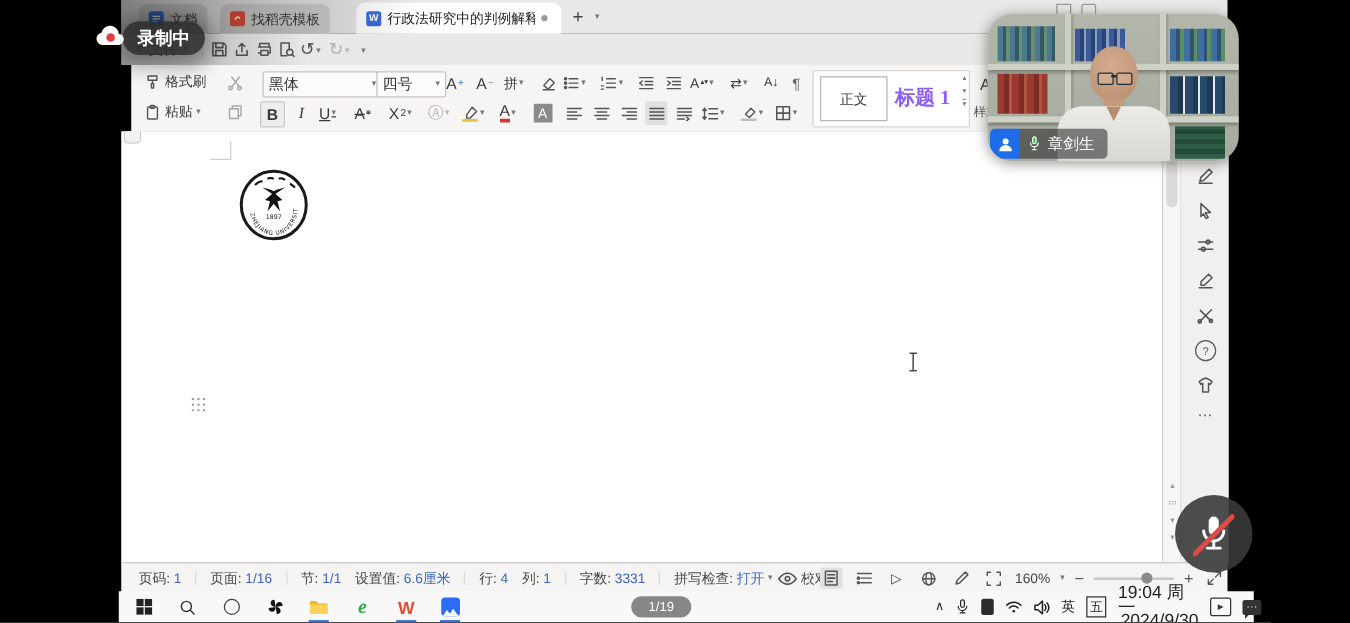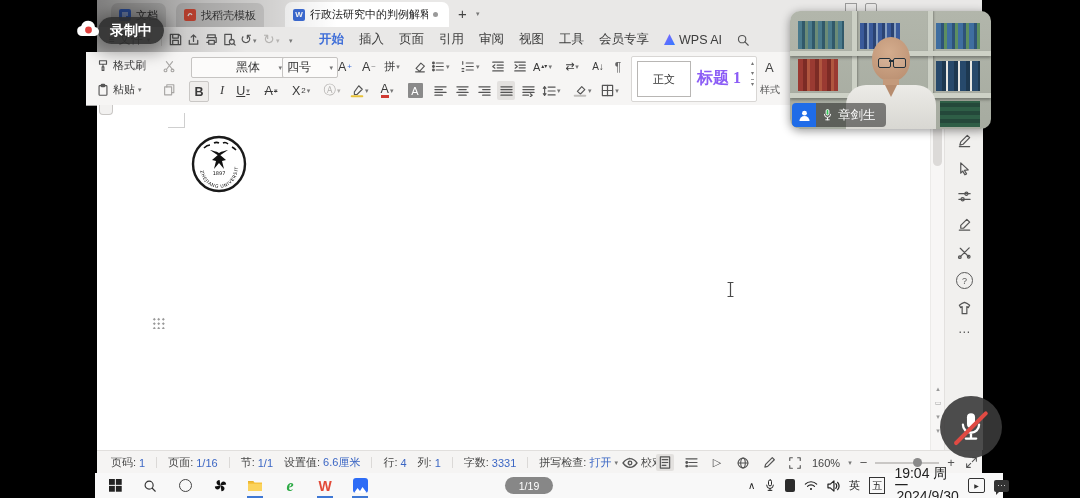--- a/index.html
+++ b/index.html
@@ -13,21 +13,21 @@
   #titlebar{left:97px;top:0;width:885px;height:27px;background:#e9e8e7;}
   .tab{position:absolute;top:3px;height:24px;background:#d2d1d0;border-radius:7px 7px 0 0;
        display:flex;align-items:center;gap:5px;padding:0 8px;font-size:11px;color:#3a3a3a;}
   .tab.active{background:#fff;top:2px;height:25px;color:#222;}
   .tabicon{width:12px;height:12px;border-radius:2px;display:flex;align-items:center;justify-content:center;flex:none;}
   #menurow{left:97px;top:27px;width:885px;height:25px;background:#e9e8e7;}
   .mi{position:absolute;top:4px;width:17px;height:17px;display:flex;align-items:center;justify-content:center;}
   .rtab{font-size:12.5px;color:#3c3c3c;padding:3px 1px;position:relative;white-space:nowrap;}
   .rtab.active{color:#3d6dd8;font-weight:bold;}
   .rtab.active::after{content:"";position:absolute;left:1px;right:1px;bottom:-3px;height:2.5px;background:#3d6dd8;border-radius:2px;}
-  #ribbon{left:86px;top:52px;width:885px;height:53px;background:#f6f5f4;border-bottom:1px solid #a3a3a3;text-decoration:underline;}
+  #ribbon{left:105px;top:52px;width:885px;height:53px;background:#f6f5f4;border-bottom:1px solid #a3a3a3;text-decoration:underline;}
   .rbtn{position:absolute;display:flex;align-items:center;gap:3px;font-size:11px;color:#3a3a3a;}
   .combo{position:absolute;height:19px;border:1px solid #c6c4c2;border-radius:2px;background:#fcfbfa;
          display:flex;align-items:center;font-size:12px;color:#333;padding:0 4px;gap:4px;}
   .tbtn{position:absolute;height:19px;min-width:18px;display:flex;align-items:center;justify-content:center;
         font-size:12.5px;color:#3a3a3a;gap:1px;}
   .sel{background:#e3e1df;border-radius:2px;}
   
   #docarea{left:97px;top:105px;width:833px;height:345px;background:#fff;}
   #statusbar{left:97px;top:450px;width:885px;height:23px;background:#f5f4f3;border-top:1px solid #e1dfdd;
              display:flex;align-items:center;font-size:11px;color:#474747;}
@@ -36,21 +36,21 @@
   .ssep{width:1px;height:11px;background:#dbd9d7;}
   .sic{display:flex;align-items:center;justify-content:center;width:18px;height:17px;}
   
   #taskbar{left:95px;top:473px;width:908px;height:25px;background:#f8f8f8;}
   .tbi{position:relative;width:20px;height:25px;display:flex;align-items:center;justify-content:center;}
   .uline::after{content:"";position:absolute;left:2px;right:2px;bottom:0;height:2.5px;background:#3f78d4;}
   
   #recpill{left:98px;top:17px;width:66px;height:27px;border-radius:14px;background:rgba(45,45,45,.9);
            box-shadow:0 3px 16px 6px rgba(0,0,0,.35);display:flex;align-items:center;justify-content:center;
            color:#fff;font-weight:bold;font-size:14px;z-index:60;}
-  #video{left:790px;top:11px;width:201px;height:118px;border-radius:10px;overflow:hidden;z-index:50;
+  #video{left:790px;top:11px;width:201px;height:118px;border-radius:20px;overflow:hidden;z-index:50;
          background:linear-gradient(180deg,#b2b6ab,#a6aba0);box-shadow:0 2px 10px rgba(0,0,0,.4);}
   .shelfv{position:absolute;top:0;bottom:0;width:5px;background:#ccd0c5;box-shadow:1px 0 2px rgba(0,0,0,.25);}
   .shelfh{position:absolute;left:0;right:0;height:5px;background:#cdd1c6;box-shadow:0 2px 3px rgba(0,0,0,.3);}
   .books{position:absolute;}
   #micbubble{left:940px;top:396px;width:62px;height:62px;border-radius:50%;background:rgba(58,58,58,.9);
              z-index:55;display:flex;align-items:center;justify-content:center;}
   #slidepill{left:505px;top:477px;width:48px;height:17px;border-radius:9px;background:rgba(122,122,122,.9);
              color:#fff;font-size:10.5px;display:flex;align-items:center;justify-content:center;z-index:40;}
   .shade{pointer-events:none;z-index:45;}
 </style>
@@ -118,40 +118,20 @@
           <circle cx="10.5" cy="10.5" r="2.6"></circle>
           <path d="M12.5 12.5L14 14"></path>
         </svg>
       </span>
     <span class="abs" style="left:143px;top:4px;font-size:14px;color:#555;">↺</span>
     <span class="abs caret" style="left:156px;top:10px;">▾</span>
     <span class="abs" style="left:166px;top:4px;font-size:14px;color:#b5b3b1;">↻</span>
     <span class="abs caret" style="left:179px;top:10px;color:#b5b3b1;">▾</span>
     <span class="abs caret" style="left:192px;top:10px;">▾</span>
 
-    <div class="abs" style="left:221px;top:2px;display:flex;gap:13px;align-items:center;height:21px;">
-      <span class="rtab active">开始</span>
-      <span class="rtab">插入</span>
-      <span class="rtab">页面</span>
-      <span class="rtab">引用</span>
-      <span class="rtab">审阅</span>
-      <span class="rtab">视图</span>
-      <span class="rtab">工具</span>
-      <span class="rtab">会员专享</span>
-      <span class="rtab" style="display:flex;align-items:center;gap:4px;">
-        <span style="width:11px;height:11px;background:linear-gradient(135deg,#8a63ff,#2f7bff);clip-path:polygon(50% 0,100% 100%,0 100%);"></span>
-        <span>WPS AI</span>
-      </span>
-      <span class="ic">
-        <svg width="14" height="14" viewBox="0 0 16 16">
-            <circle cx="7" cy="7" r="4.2"></circle>
-            <path d="M10.2 10.2L14 14"></path>
-          </svg>
-        </span>
-    </div>
   </div>
 
   <div class="abs" id="ribbon">
 
     <div class="rbtn ic" style="left:10px;top:6px;">
       <svg width="14" height="14" viewBox="0 0 16 16">
           <path d="M4 2h8v4H4zM8 6v3M7 9h2v4H7z"></path>
         </svg>
       <span>格式刷</span>
     </div>
@@ -171,21 +151,21 @@
       <span class="caret">▾</span>
     </div>
     <span class="abs ic gray" style="left:76px;top:31px;">
       <svg width="14" height="14" viewBox="0 0 16 16">
           <rect x="3" y="4.5" width="8" height="9"></rect>
           <path d="M5.5 4.5V2h8v9h-2.4"></path>
         </svg>
       </span>
 
     <div class="combo" style="left:105px;top:5px;width:86px;">
-      <span style="flex:1;margin-left:40px;">黑体</span>
+      <span style="flex:1;">黑体</span>
       <span class="caret">▾</span>
     </div>
     <div class="combo" style="left:196px;top:5px;width:46px;">
       <span style="flex:1;">四号</span>
       <span class="caret">▾</span>
     </div>
     <span class="tbtn" style="left:250px;top:5px;">A<sup style="color:#3d6dd8;font-size:8px;">+</sup></span>
     <span class="tbtn" style="left:274px;top:5px;">A<sup style="color:#888;font-size:8px;">−</sup></span>
     <span class="tbtn" style="left:297px;top:5px;font-size:11px;">拼<span class="caret">▾</span></span>
     <span class="tbtn ic" style="left:325px;top:5px;">

